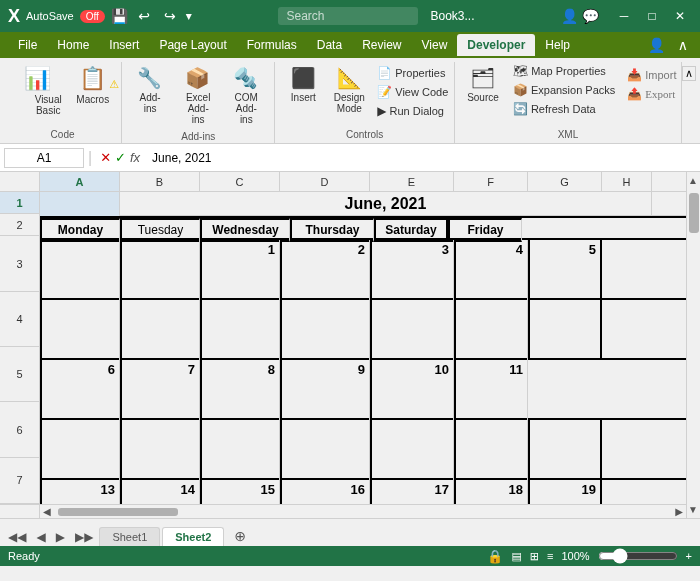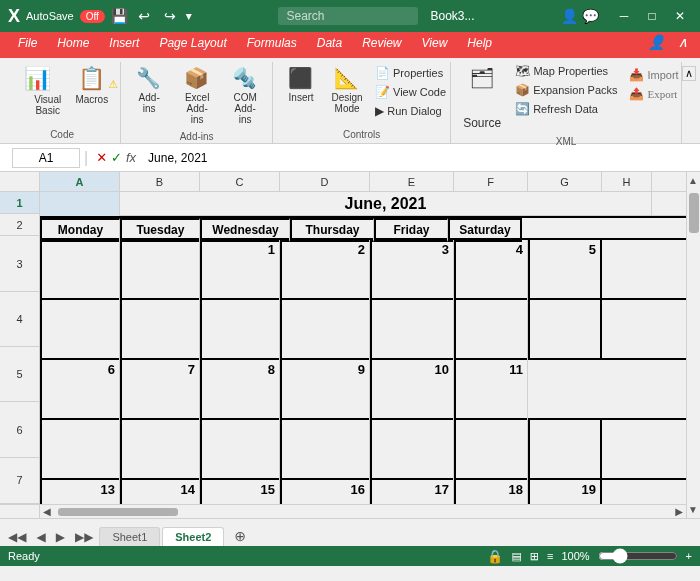--- a/index.html
+++ b/index.html
@@ -20,26 +20,25 @@
     .title-bar-right { display: flex; align-items: center; gap: 4px; }
     .autosave-label { font-size: 11px; }
     .autosave-toggle { background: #ff4444; border-radius: 10px; padding: 1px 6px; font-size: 10px; color: white; }
     .window-btn { width: 24px; height: 24px; display: flex; align-items: center; justify-content: center; font-size: 12px; cursor: pointer; border-radius: 2px; }
     .search-box { background: rgba(255,255,255,0.15); border: none; border-radius: 3px; padding: 2px 8px; color: white; font-size: 12px; width: 140px; outline: none; }
     .search-box::placeholder { color: rgba(255,255,255,0.7); }
     .undo-btn { color: white; background: none; border: none; font-size: 14px; cursor: pointer; padding: 2px 4px; }
 
     
     .ribbon-tabs {
-      background: #ef4444;
-      display: flex;
-      align-items: flex-start;
+      background: #4d7c0f;
+      display: flex;
+      align-items: center;
       padding: 0 8px;
       height: 26px;
-      font-style: italic;
     }
     .ribbon-tab {
       padding: 4px 10px;
       color: white;
       font-size: 12px;
       cursor: pointer;
       border-radius: 3px 3px 0 0;
     }
     .ribbon-tab.active { background: #f0f0f0; color: #217346; font-weight: 600; }
     .ribbon-tab-extras { margin-left: auto; display: flex; align-items: center; gap: 4px; }
@@ -139,26 +138,25 @@
     .formula-bar {
       background: white;
       border-bottom: 1px solid #d0d0d0;
       display: flex;
       align-items: center;
       height: 28px;
       padding: 0 4px;
       gap: 4px;
     }
     .name-box {
-      width: 68px;
+      width: 80px;
       border: 1px solid #d0d0d0;
       padding: 2px 4px;
       font-size: 12px;
       text-align: center;
-      margin-left: 8px;
     }
     .formula-divider { color: #ccc; font-size: 16px; }
     .formula-icons { display: flex; gap: 4px; align-items: center; color: #555; font-size: 14px; padding: 0 4px; }
     .formula-input { flex: 1; border: none; outline: none; font-size: 12px; padding: 2px 4px; }
     .fx-label { font-style: italic; color: #555; font-size: 13px; }
     .col-headers {
       display: flex;
       background: #f0f0f0;
       border-bottom: 1px solid #d0d0d0;
       height: 20px;
@@ -313,20 +311,21 @@
 
 <div class="ribbon-tabs">
   <div class="ribbon-tab">File</div>
   <div class="ribbon-tab">Home</div>
   <div class="ribbon-tab">Insert</div>
   <div class="ribbon-tab">Page Layout</div>
   <div class="ribbon-tab">Formulas</div>
   <div class="ribbon-tab">Data</div>
   <div class="ribbon-tab">Review</div>
   <div class="ribbon-tab">View</div>
+  <div class="ribbon-tab active">Developer</div>
   <div class="ribbon-tab">Help</div>
   <div class="ribbon-tab-extras">
     <span class="ribbon-extra-icon">👤</span>
     <span class="ribbon-extra-icon">∧</span>
   </div>
 </div>
 
 <div class="ribbon">
 
   <div class="ribbon-group">
@@ -390,21 +389,21 @@
       </div>
     </div>
     <div class="ribbon-group-label">Controls</div>
   </div>
 
   <div class="ribbon-group" style="min-width: 220px;">
     <div class="ribbon-group-content xml-group-content">
       <div class="xml-source-col">
         <div class="ribbon-btn-large">
           <span class="icon" style="font-size:20px;">🗂</span>
-          <span style="font-size:12px;margin-top:24px;">Source</span>
+          <span style="font-size:10px;">Source</span>
         </div>
       </div>
       <div class="xml-right-col">
         <div class="ribbon-btn-small">
           <span style="font-size:12px;">🗺</span>
           <span>Map Properties</span>
         </div>
         <div class="ribbon-btn-small">
           <span style="font-size:12px;">📦</span>
           <span>Expansion Packs</span>
@@ -473,25 +472,25 @@
 
       <div style="flex:1;overflow:hidden;">
 
         <div class="grid-row" style="height:24px;">
           <div class="grid-cell cell-a1" style="width:80px;min-width:80px;height:24px;"></div>
           <div class="grid-cell merged-title" style="width:532px;height:24px;font-size:16px;font-weight:bold;justify-content:center;align-items:center;border-right:1px solid #d0d0d0;">June, 2021</div>
         </div>
 
         <div class="grid-row" style="height:24px;border-bottom:2px solid #000;border-top:2px solid #000;">
           <div class="grid-cell header-cell" style="width:80px;min-width:80px;height:24px;font-weight:bold;justify-content:center;align-items:center;border-left:2px solid #000;">Monday</div>
-          <div class="grid-cell header-cell" style="width:80px;min-width:80px;height:24px;font-weight:bold;justify-content:center;align-items:center;border-left:2px solid #000;">Tuesday</div>
+          <div class="grid-cell header-cell" style="width:80px;min-width:80px;height:24px;font-weight:normal;justify-content:center;align-items:center;border-left:2px solid #000;">Tuesday</div>
           <div class="grid-cell header-cell" style="width:90px;min-width:90px;height:24px;font-weight:bold;justify-content:center;align-items:center;border-left:2px solid #000;">Wednesday</div>
           <div class="grid-cell header-cell" style="width:84px;min-width:84px;height:24px;font-weight:bold;justify-content:center;align-items:center;border-left:2px solid #000;">Thursday</div>
+          <div class="grid-cell header-cell" style="width:74px;min-width:74px;height:24px;font-weight:bold;justify-content:center;align-items:center;border-left:2px solid #000;border-right:2px solid #000;">Saturday</div>
           <div class="grid-cell header-cell" style="width:74px;min-width:74px;height:24px;font-weight:bold;justify-content:center;align-items:center;border-left:2px solid #000;">Friday</div>
-          <div class="grid-cell header-cell" style="width:74px;min-width:74px;height:24px;font-weight:bold;justify-content:center;align-items:center;border-left:2px solid #000;border-right:2px solid #000;">Saturday</div>
         </div>
 
         <div class="grid-row" style="height:60px;border-bottom:2px solid #000;">
           <div class="grid-cell day-num" style="width:80px;min-width:80px;height:60px;border-left:2px solid #000;"></div>
           <div class="grid-cell day-num" style="width:80px;min-width:80px;height:60px;border-left:2px solid #000;"></div>
           <div class="grid-cell day-num" style="width:80px;min-width:80px;height:60px;border-left:2px solid #000;">1</div>
           <div class="grid-cell day-num" style="width:90px;min-width:90px;height:60px;border-left:2px solid #000;">2</div>
           <div class="grid-cell day-num" style="width:84px;min-width:84px;height:60px;border-left:2px solid #000;">3</div>
           <div class="grid-cell day-num" style="width:74px;min-width:74px;height:60px;border-left:2px solid #000;">4</div>
           <div class="grid-cell day-num" style="width:74px;min-width:74px;height:60px;border-left:2px solid #000;border-right:2px solid #000;">5</div>

